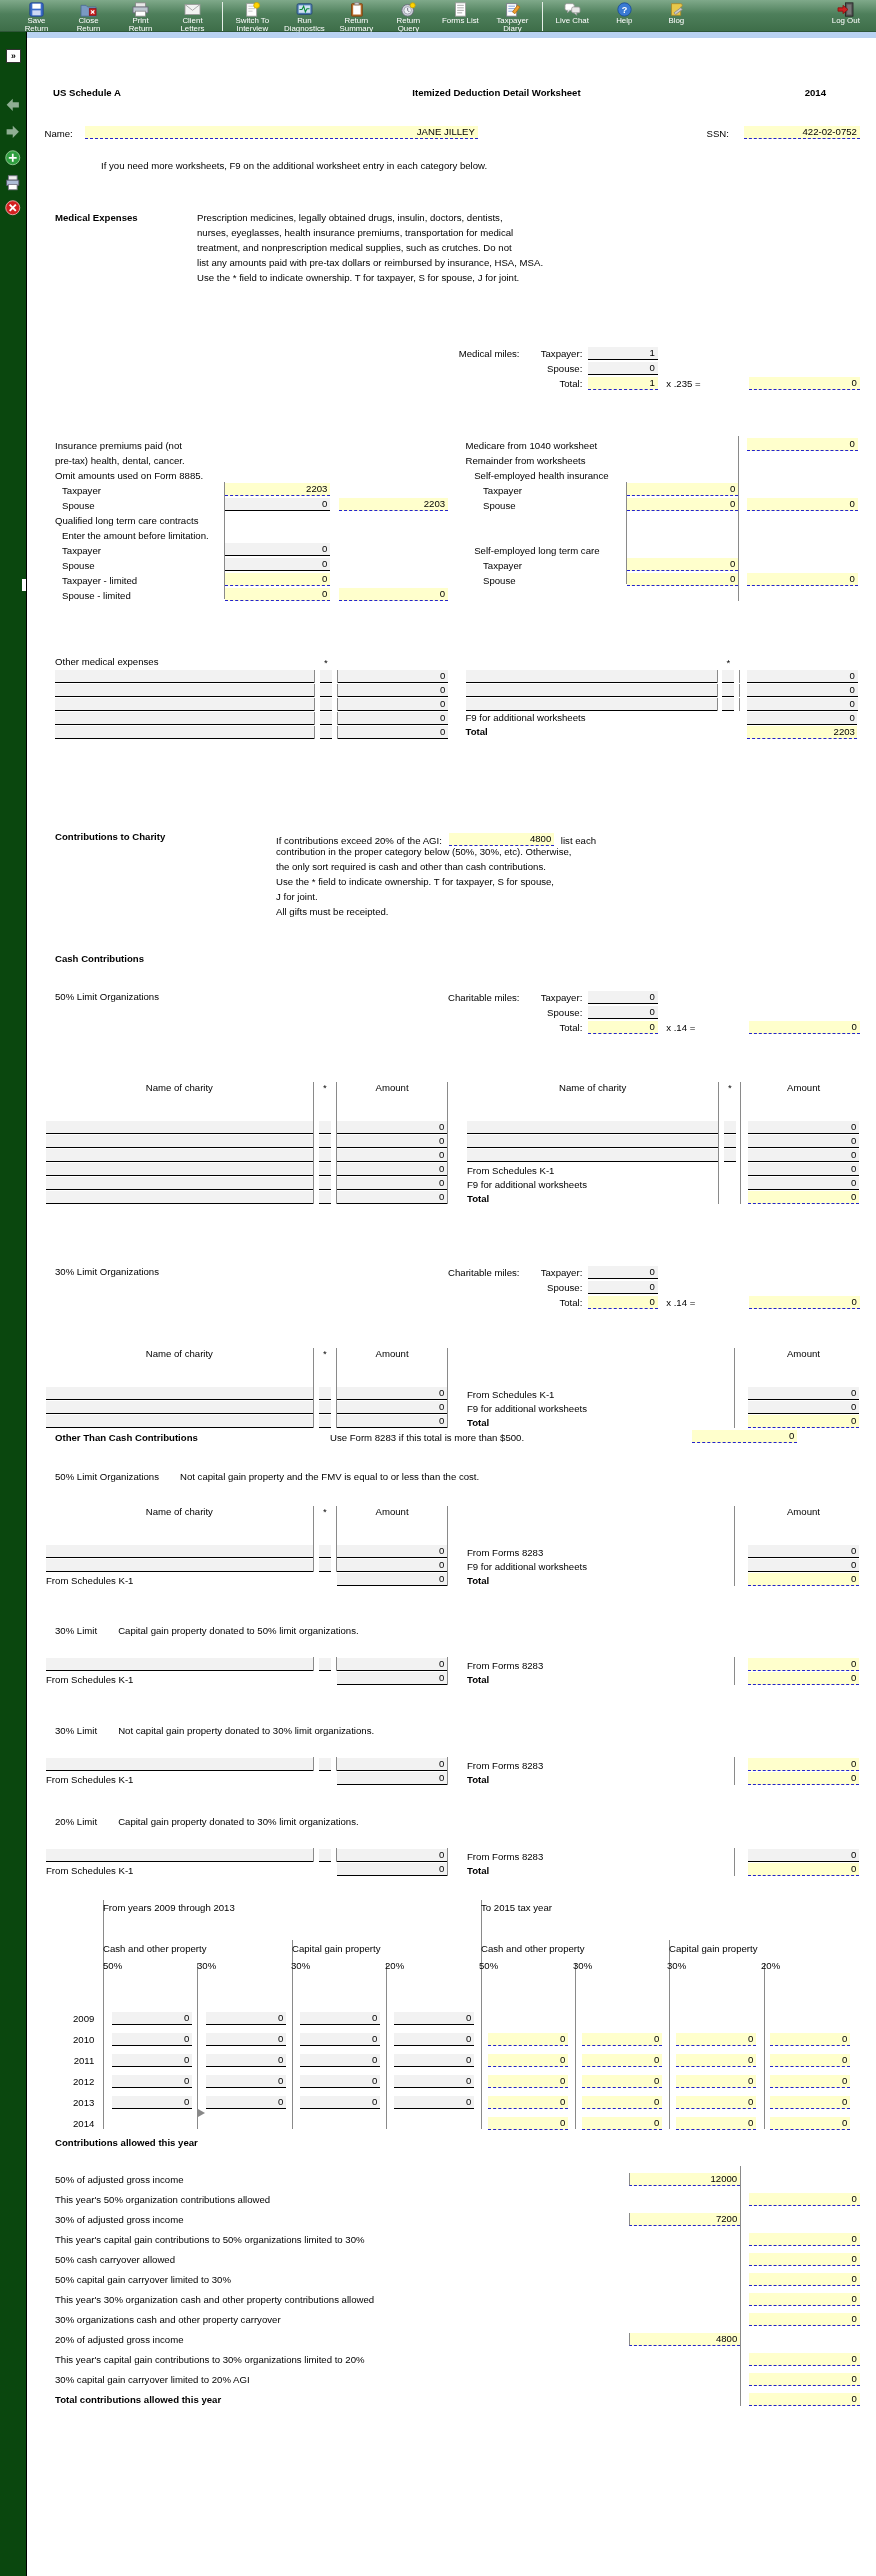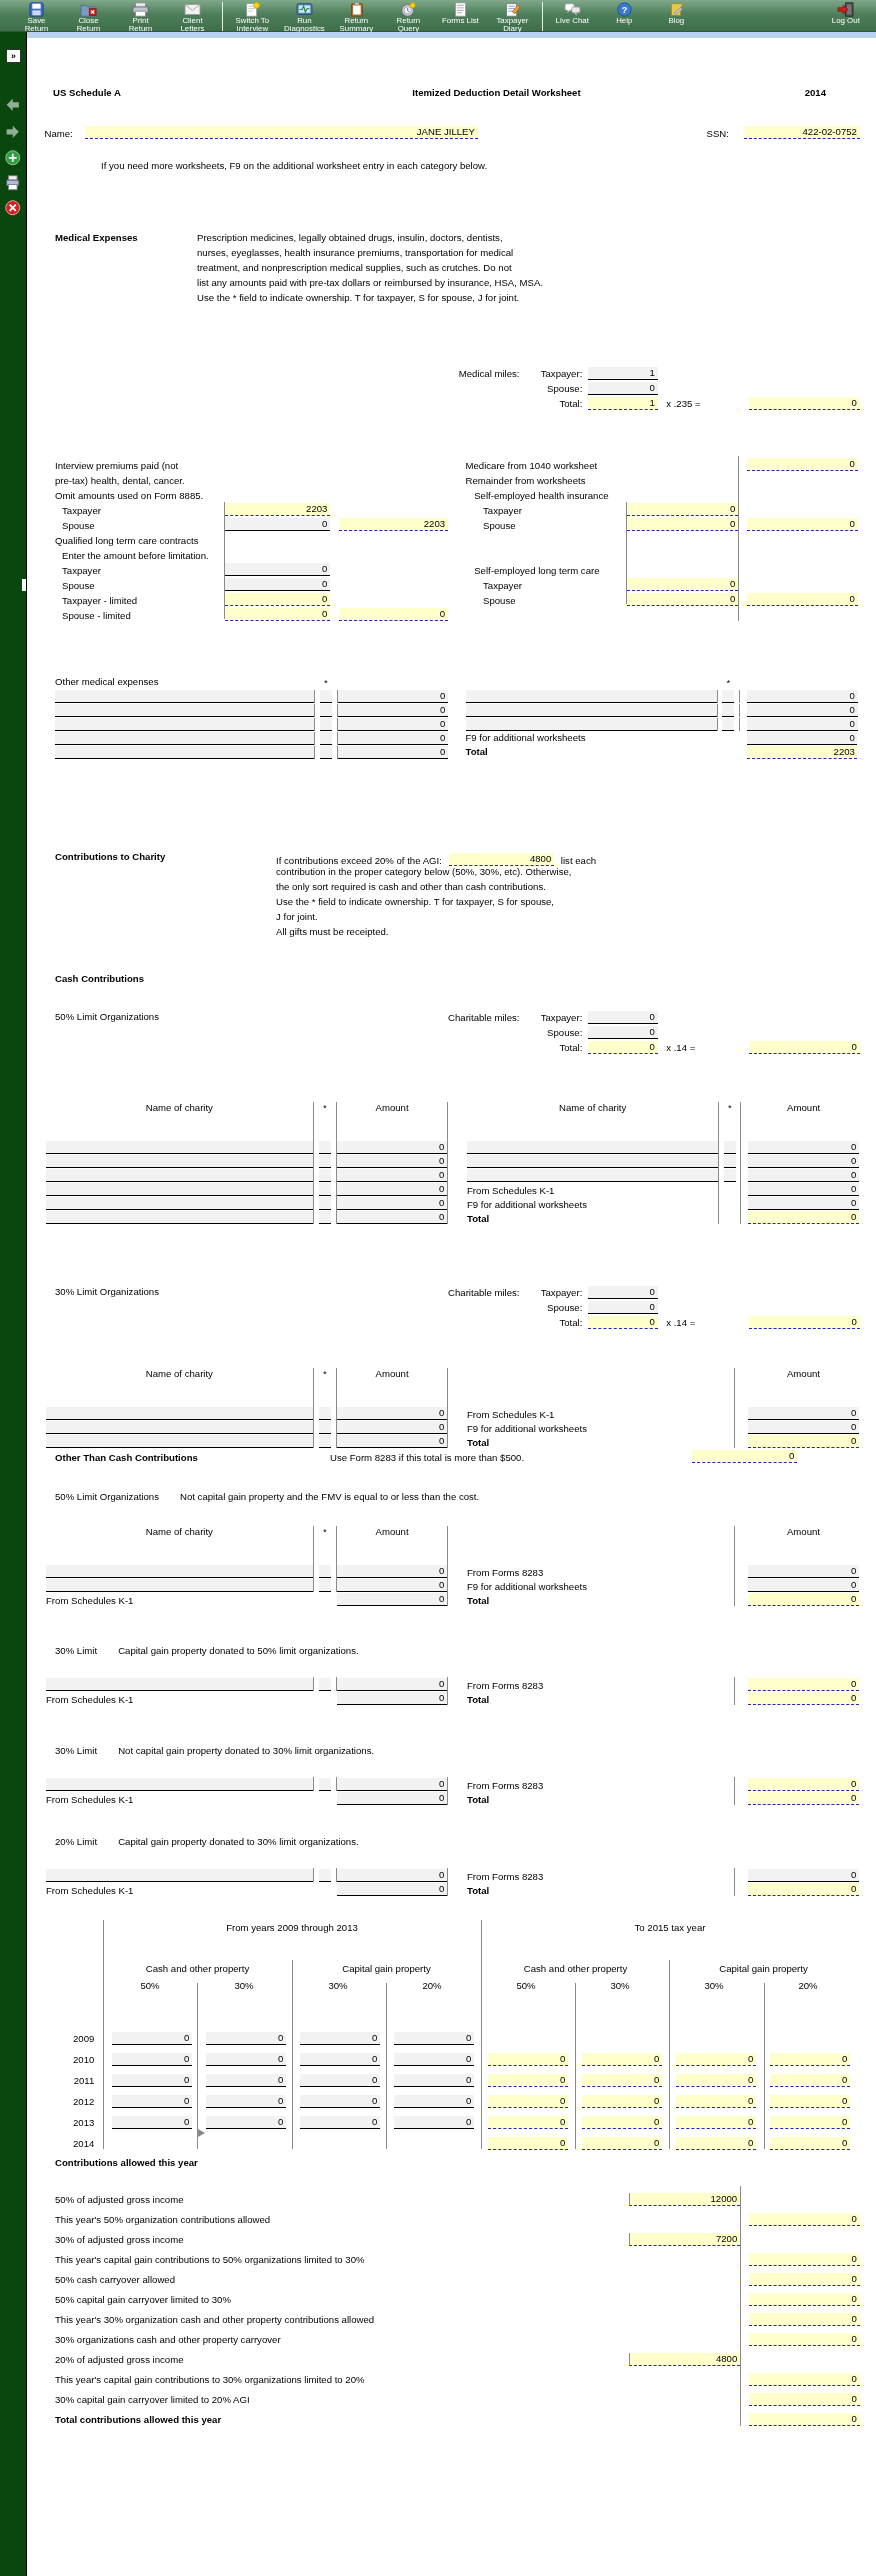--- a/index.html
+++ b/index.html
@@ -27,21 +27,21 @@
 .lft{text-align:right}
 .hdr{display:flex;margin-top:49px;padding:0 51px 0 26px;height:14px}
 .hdr .h1{width:184px}
 .hdr .h2{flex:1;text-align:center}
 .hdr .h3{width:70px;text-align:right}
 .nrow{display:flex;align-items:flex-end;margin-top:23px;height:15px;padding:0 17.5px 0 17.5px}
 .nrow .nl{width:40px}.nrow .nf{width:393px}
 .nrow .sl{width:37px;margin-left:auto}.nrow .sf{width:116px}
 .note{margin-top:21px;margin-left:74px;height:12.2px}
 
-.mdsec{display:flex;margin-top:60px;padding-left:28px}
+.mdsec{display:flex;margin-top:40px;padding-left:28px}
 .mdsec .mh{width:142px}
 .mdsec .mp div{height:15px}
 
 .miles{margin-top:59px;position:relative;padding-right:17.5px}
 .miles .mhd{position:absolute;left:28px;top:0.9px}
 .mrow{display:flex;align-items:center;height:15px}
 .mrow .sp{flex:1}
 .mrow .ml1{width:140px;text-align:right}
 .mrow .ml2{width:68px;text-align:right;padding-right:5.2px}
 .mrow .mf{width:70px}
@@ -92,21 +92,21 @@
 .chl1 .af{width:105px}
 .chl1 .t2{padding-left:7px}
 
 .otcrow{display:flex;align-items:flex-end;padding:0 80px 0 28px;height:15px}
 .otcrow .oh{width:275px}
 .otcrow .on{flex:1}
 .otcrow .of{width:105px}
 
 .carry{position:relative;margin-top:12.2px;height:245px;padding-right:17.5px}
 .cv{position:absolute;width:0.9px;background:#8a8a8a}
-.cabs{position:absolute;text-align:center}
+.cabs{position:absolute;text-align:left}
 .crow{display:grid;grid-template-columns:76px repeat(8,94px);height:21px;align-items:end}
 .crow .yr{text-align:right;padding-right:8.7px;line-height:13px}
 .crow .cf{margin:0 5.2px 0 8.7px;height:13px}
 .cursor{position:absolute;left:171px;top:221px;width:0;height:0;border-left:7px solid #888;border-top:4.4px solid transparent;border-bottom:4.4px solid transparent}
 
 .arow{display:flex;align-items:flex-end;height:20px;padding:0 17.5px 0 28px}
 .arow .al{flex:1;line-height:13px}
 .arow .am{width:111px}
 .arow .asep{width:8.7px;height:20px;border-left:0.9px solid #8a8a8a}
 .arow .ar{width:111px}
@@ -320,21 +320,21 @@
             <div class="fld calc mf">1</div>
             <span class="mr">x  .235  =</span>
             <div class="fld calc mres">0</div>
           </div>
       </div>
 
       <div class="prem">
         <div class="pcol pL">
           <div class="vln" style="left:169px;top:46px;height:117px"></div>
           <div class="prow">
-              <span>Interview premiums paid  (not</span>
+              <span>Insurance premiums paid  (not</span>
             </div>
           <div class="prow">
               <span>pre-tax)  health,  dental,  cancer.</span>
             </div>
           <div class="prow">
               <span>Omit amounts used on Form 8885.</span>
             </div>
           <div class="prow">
               <span class="pl" style="padding-left:7px">Taxpayer</span>
               <div class="fld calc pf">2203</div>

